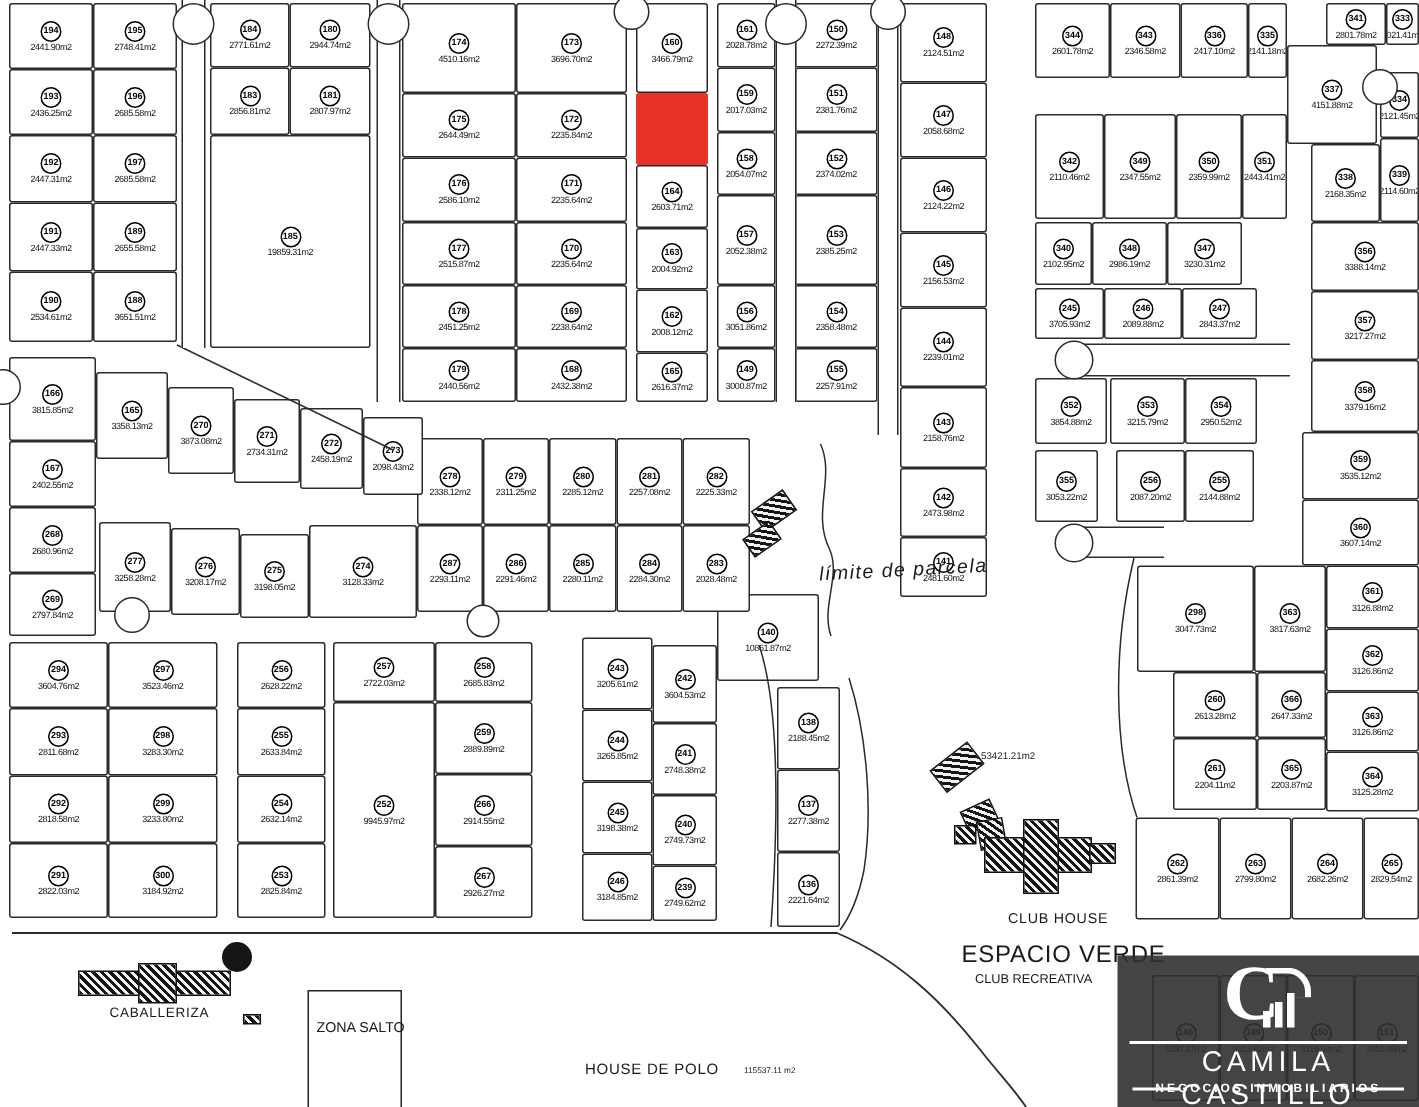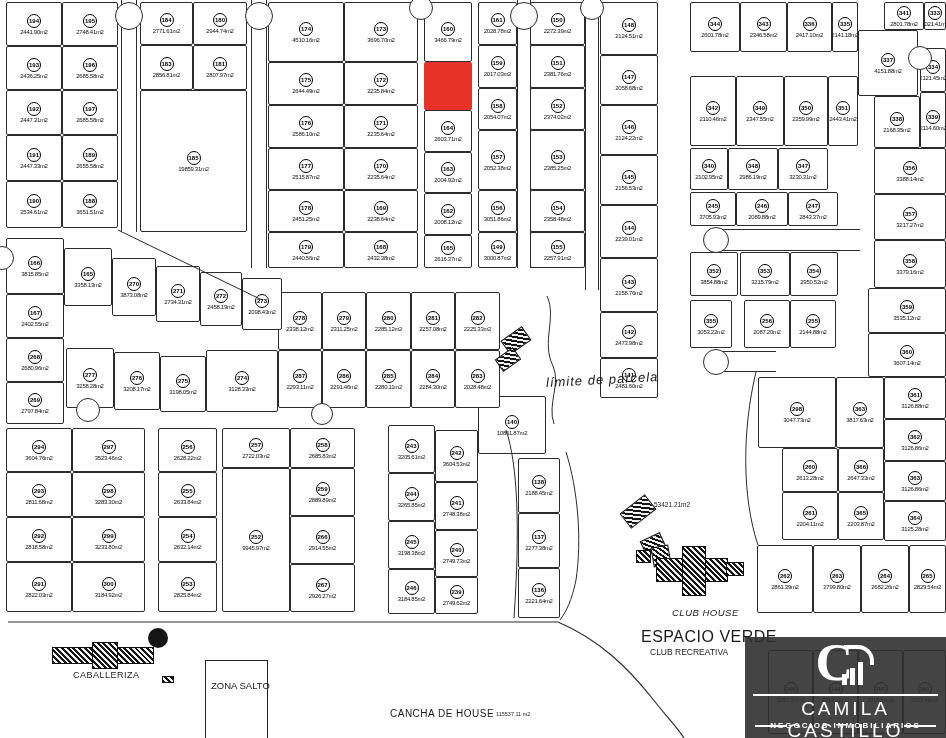--- a/index.html
+++ b/index.html
@@ -703,31 +703,31 @@
       <div class="hatch" style="left: 92px; top: 642px; width: 24px; height: 25px; transform: rotate(0deg);"></div>
       <div class="hatch" style="left: 162px; top: 676px; width: 10px; height: 5px; transform: rotate(0deg);"></div>
     </div>
 
   <div id="zona-salto-rect" style="left:205px;top:660px;width:61px;height:78px;"></div>
 
   <div class="maplabel" style="left:546px;top:372px;font-size:13px;font-style:italic;letter-spacing:1px;transform:rotate(-3deg);">límite de  parcela</div>
 
   <div class="maplabel" style="left:654px;top:501px;font-size:6.5px;">53421.21m2</div>
 
-  <div class="maplabel" style="left:672px;top:607px;font-size:9.5px;letter-spacing:0.5px;font-style:italic;">CLUB HOUSE</div>
+  <div class="maplabel" style="left:672px;top:607px;font-size:9.5px;letter-spacing:0.5px;">CLUB HOUSE</div>
 
   <div class="maplabel" style="left:641px;top:628px;font-size:16px;letter-spacing:0.5px;">ESPACIO VERDE</div>
 
   <div class="maplabel" style="left:650px;top:647px;font-size:8.5px;">CLUB RECREATIVA</div>
 
   <div class="maplabel" style="left:73px;top:670px;font-size:9px;letter-spacing:0.5px;">CABALLERIZA</div>
 
   <div class="maplabel" style="left:211px;top:680px;font-size:9.5px;">ZONA SALTO</div>
 
-  <div class="maplabel" style="left:390px;top:708px;font-size:10px;letter-spacing:0.5px;">CANCHA DE HOUSE</div>
+  <div class="maplabel" style="left:390px;top:708px;font-size:10px;letter-spacing:0.5px;">HOUSE DE POLO</div>
 
   <div class="maplabel" style="left:496px;top:711px;font-size:5.5px;">115537.11 m2</div>
 
   <div id="logo-overlay">
     <div id="monogram">
       <span class="c">C</span>
       <span class="bar" style="left:26px;width:5px;height:11px;"></span>
       <span class="bar" style="left:34px;width:5px;height:17px;"></span>
       <span class="bar" style="left:42px;width:5px;height:23px;"></span>
       <span class="arc"></span>

